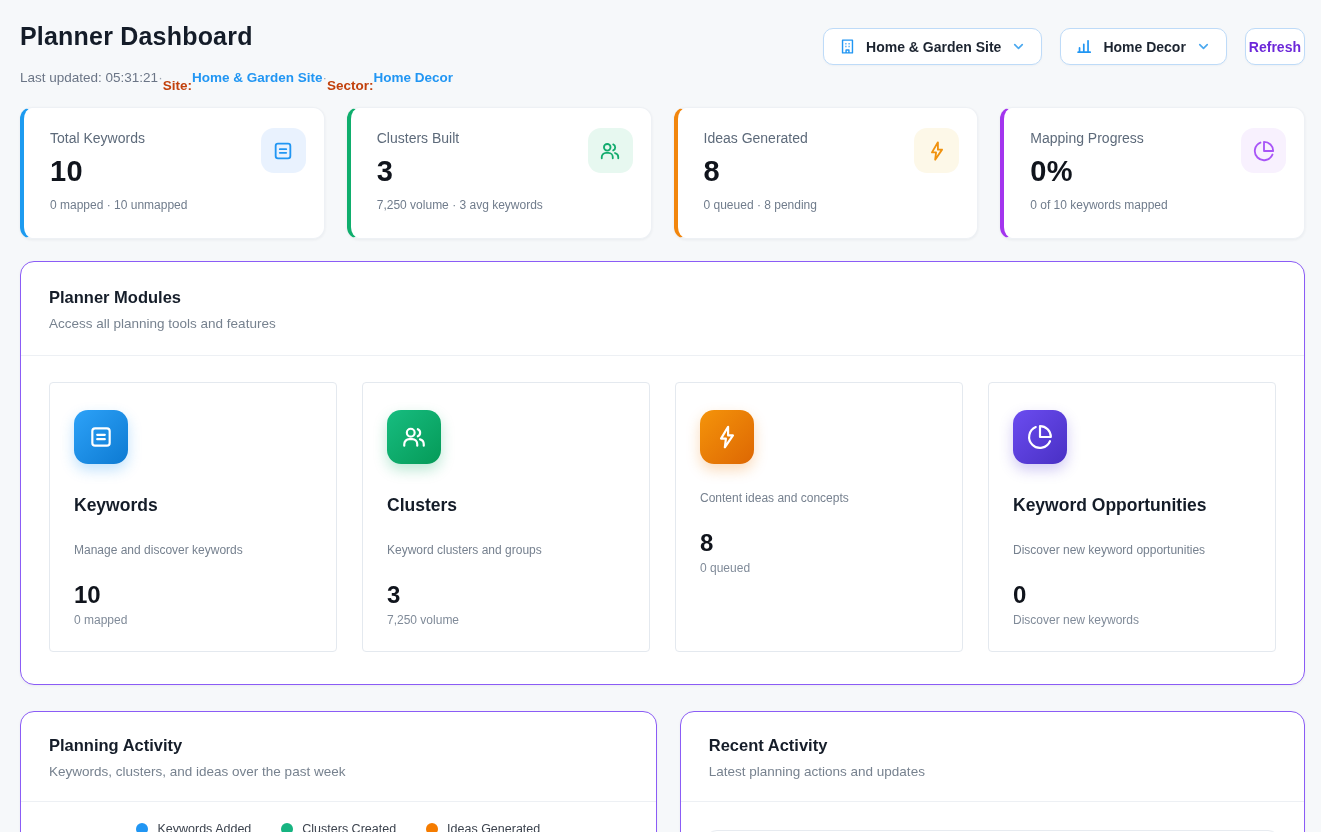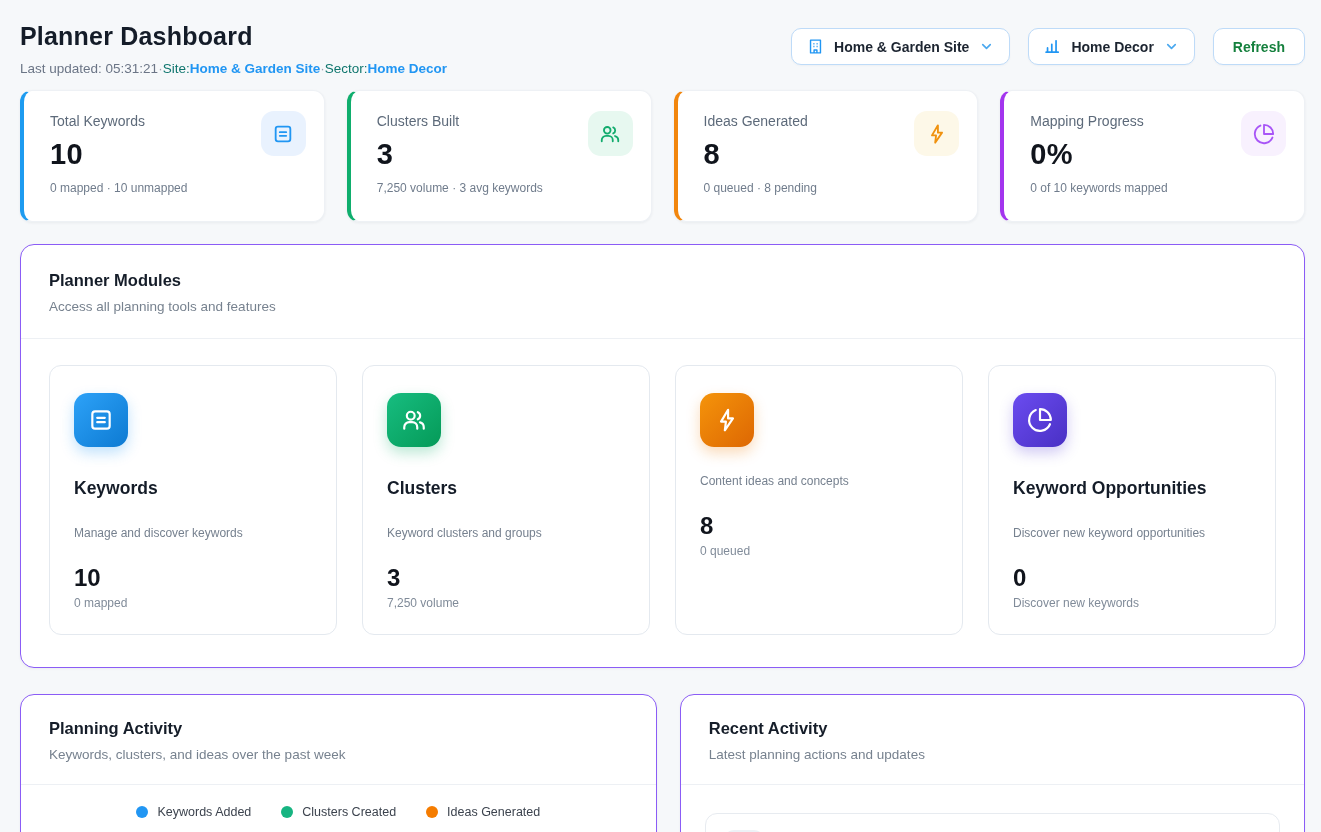--- a/index.html
+++ b/index.html
@@ -10,32 +10,32 @@
     color:#151d29;
   }
   .page { padding:22px 16px 0 20px; }
 
   
   .header { display:flex; justify-content:space-between; align-items:flex-start; }
   .page-title { font-size:25px; font-weight:800; letter-spacing:.2px; color:#141c28; }
   .meta { margin-top:10px; font-size:13.5px; display:flex; align-items:center; }
   .meta .muted { color:#6b7586; }
   .meta .dot { color:#9aa3af; }
-  .meta .lbl { color:#0f766e; font-weight:400; }
+  .meta .lbl { color:#c2410c; font-weight:700;margin-top:17px; }
   .meta .link { color:#2196f3; font-weight:600; cursor:pointer; }
   .header-actions { display:flex; gap:18px; margin-top:6px; }
   .btn {
     height:37px; background:#fff; border:1.5px solid #bedbf8; border-radius:10px;
     display:flex; align-items:center; gap:10px; padding:0 15px;
     font-size:14px; font-weight:700; color:#1c2430; cursor:pointer;
     box-shadow:0 1px 2px rgba(25,60,110,.04);
   }
   .btn .bicon { width:17px; height:17px; color:#2196f3; display:flex; }
   .btn .chev { width:15px; height:15px; color:#4aa8ef; display:flex; }
-  .btn.refresh { color:#15803d; padding:0 19px; }
+  .btn.refresh { color:#6d28d9; padding:0 3px; }
 
   
   .stats { margin-top:14px; display:grid; grid-template-columns:repeat(4,1fr); gap:22px; }
   .stat-card {
     position:relative; background:#fff; border:1px solid #eef1f5; border-radius:12px;
     border-left:4px solid var(--c); height:132px; padding:22px 20px 16px 26px;
     box-shadow:0 1px 3px rgba(16,30,54,.06);
   }
   .stat-label { font-size:14px; color:#5d6a7a; }
   .stat-value { margin-top:9px; font-size:29px; font-weight:800; color:#10141c; letter-spacing:.3px; }
@@ -55,21 +55,21 @@
     margin-top:22px; background:#fff; border:1px solid #8b5cf6; border-radius:14px;
     box-shadow:0 1px 3px rgba(16,30,54,.05);
   }
   .panel-head { padding:26px 28px 24px; }
   .panel-title { font-size:16.5px; font-weight:700; color:#151d29; }
   .panel-sub { margin-top:9px; font-size:13.5px; color:#77828f; }
   .panel-divider { border-top:1px solid #edf0f4; }
 
   
   .modules-body { padding:26px 28px 32px; display:grid; grid-template-columns:repeat(4,1fr); gap:25px; }
-  .module-card { background:#fff; border:1px solid #e4e9ef; border-radius:12px; padding:27px 24px 24px; cursor:pointer; }
+  .module-card { background:#fff; border:1px solid #e4e9ef; border-radius:4px; padding:27px 24px 24px; cursor:pointer; }
   .module-icon {
     width:54px; height:54px; border-radius:14px; color:#fff;
     display:flex; align-items:center; justify-content:center;
   }
   .module-icon svg { width:26px; height:26px; }
   .m-blue   { background:linear-gradient(135deg,#2da2f8,#0d7ad2); box-shadow:0 6px 14px rgba(33,150,243,.28); }
   .m-green  { background:linear-gradient(135deg,#17bd80,#059a58); box-shadow:0 6px 14px rgba(16,173,104,.28); }
   .m-orange { background:linear-gradient(135deg,#f5940a,#dd6703); box-shadow:0 6px 14px rgba(238,125,9,.28); }
   .m-purple { background:linear-gradient(135deg,#6b4cf0,#4930c4); box-shadow:0 6px 14px rgba(91,63,216,.28); }
   .module-title { margin-top:31px; font-size:17.5px; font-weight:800; color:#141c28; }

